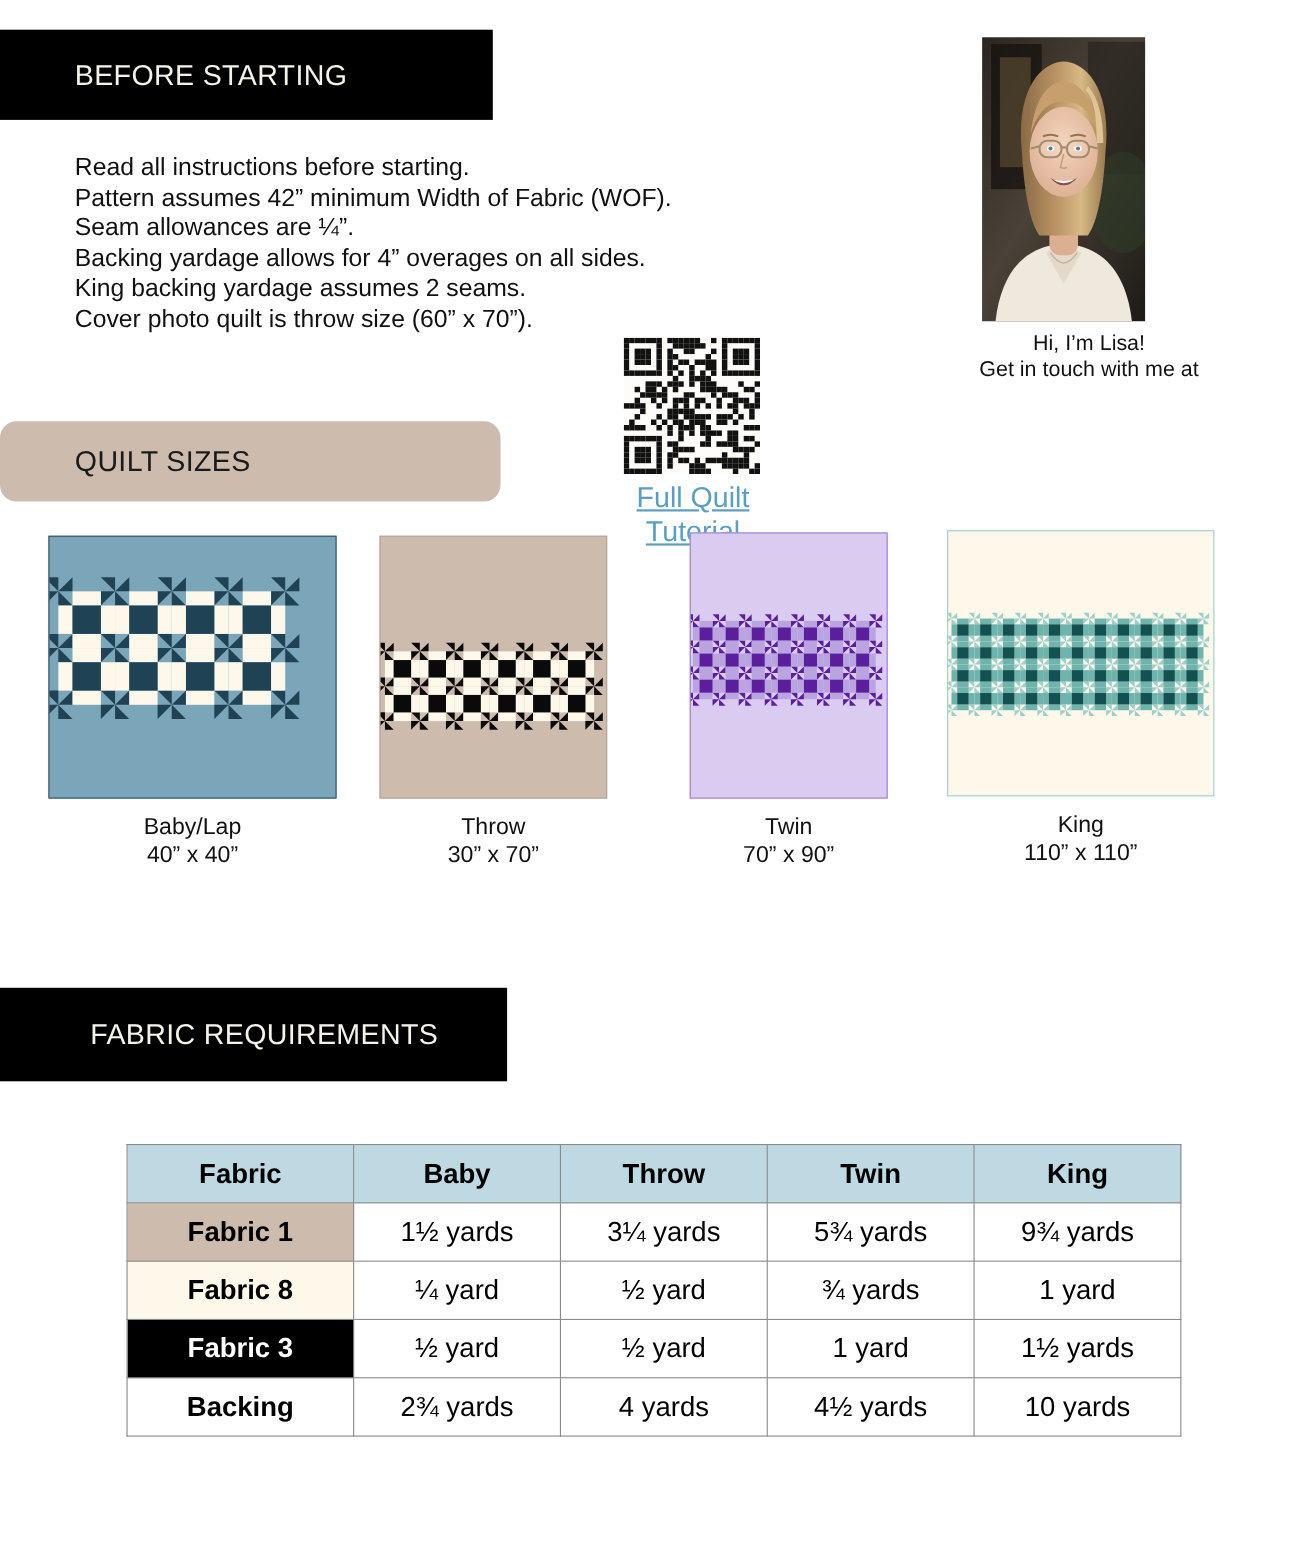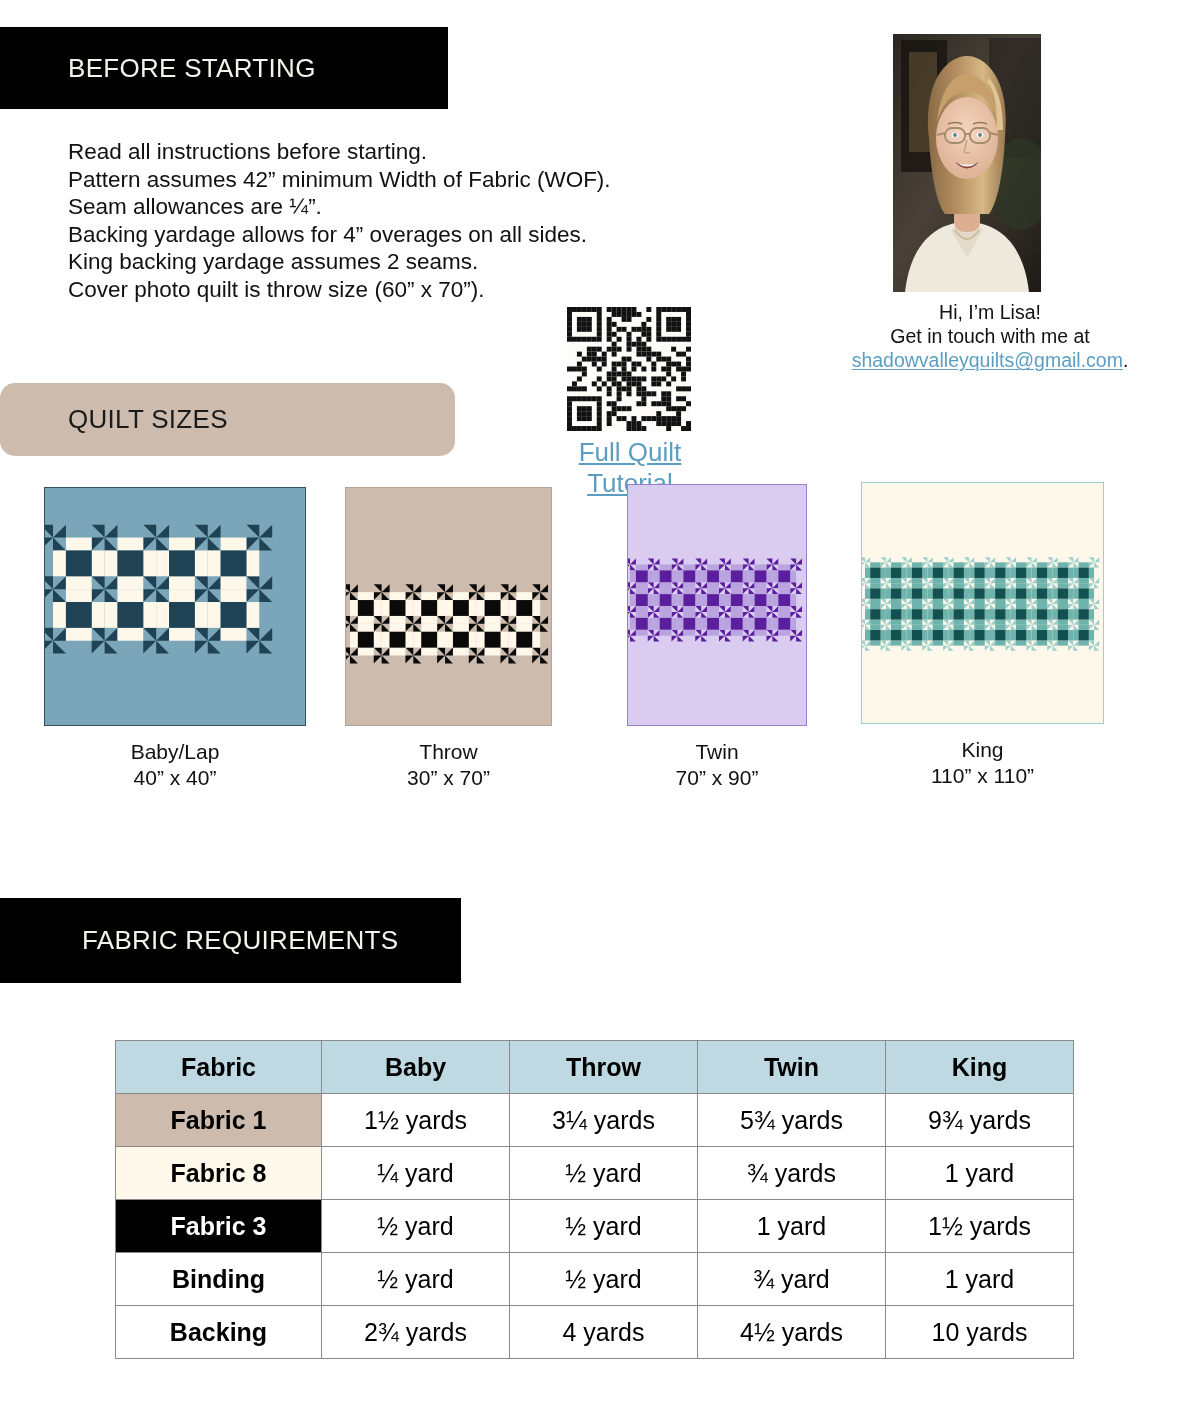--- a/index.html
+++ b/index.html
@@ -246,21 +246,20 @@
     <path d="M74 106 L71 118 Q74 120 77 118" stroke="#c79a7c" stroke-width="1.3" fill="none"></path>
 
     <path d="M62 128 Q74 141 86 128 Q74 134 62 128 Z" fill="#8d4a46"></path>
     <path d="M64 129 Q74 136 84 129 Q74 132 64 129 Z" fill="#fbfbf8"></path>
   </svg>
 </div>
 
 <div id="contact-block">
   <div class="cline">Hi, I’m Lisa!</div>
   <div class="cline">Get in touch with me at</div>
-  <div class="cline email-line"><a href="#" class="link-blue">shadowvalleyquilts@gmail.com</a><span>.</span></div>
 </div>
 
 <div id="qr-wrap">
   <svg id="qr-canvas" width="124" height="124" viewBox="0 0 25 25">
       <rect x="0" y="0" width="1" height="1" fill="#111111"></rect>
       <rect x="1" y="0" width="1" height="1" fill="#111111"></rect>
       <rect x="2" y="0" width="1" height="1" fill="#111111"></rect>
       <rect x="3" y="0" width="1" height="1" fill="#111111"></rect>
       <rect x="4" y="0" width="1" height="1" fill="#111111"></rect>
       <rect x="5" y="0" width="1" height="1" fill="#111111"></rect>
@@ -1593,27 +1592,20 @@
         <td>1 yard</td>
       </tr>
       <tr>
         <td class="row-label" style="background: rgb(0, 0, 0); color: rgb(255, 255, 255);">Fabric 3</td>
         <td>½ yard</td>
         <td>½ yard</td>
         <td>1 yard</td>
         <td>1½ yards</td>
       </tr>
       <tr>
-        <td class="row-label" style="background: rgb(255, 255, 255); color: rgb(0, 0, 0);">Binding</td>
-        <td>½ yard</td>
-        <td>½ yard</td>
-        <td>¾ yard</td>
-        <td>1 yard</td>
-      </tr>
-      <tr>
         <td class="row-label" style="background: rgb(255, 255, 255); color: rgb(0, 0, 0);">Backing</td>
         <td>2¾ yards</td>
         <td>4 yards</td>
         <td>4½ yards</td>
         <td>10 yards</td>
       </tr>
     </tbody>
 </table>
 
 </body></html>

